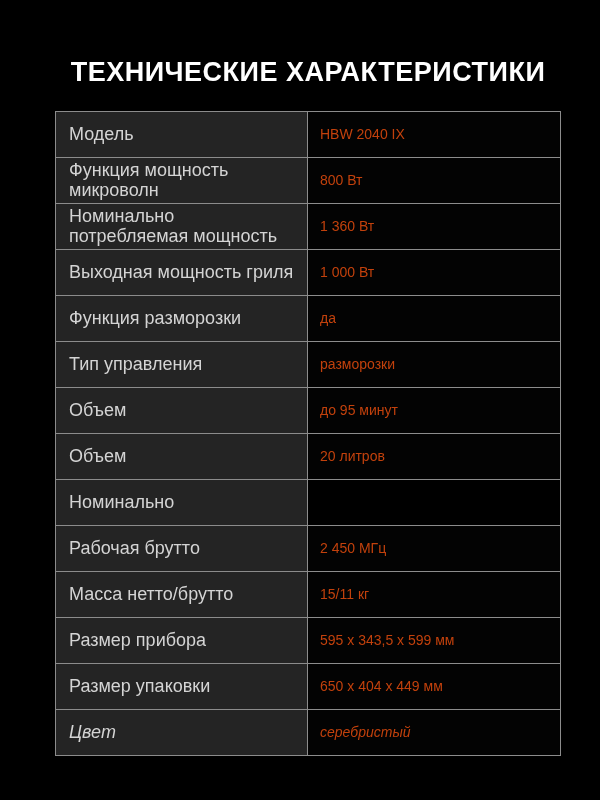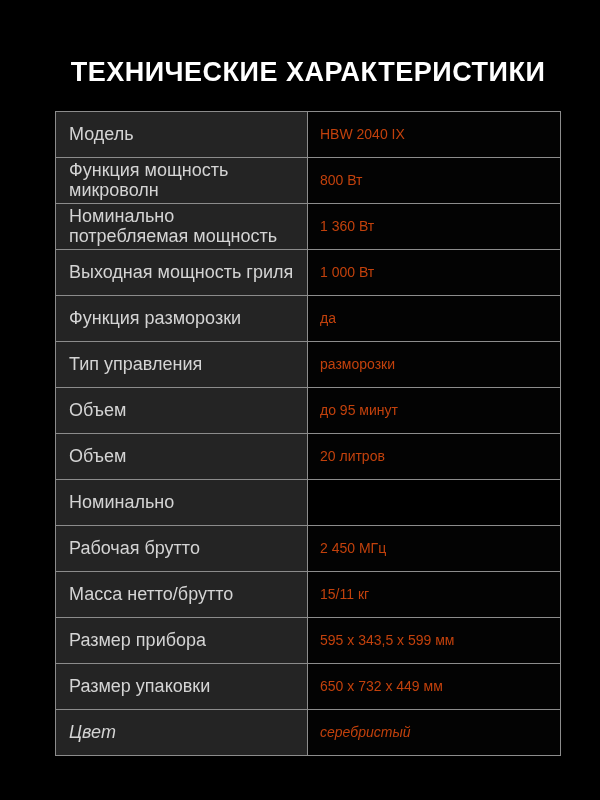--- a/index.html
+++ b/index.html
@@ -132,21 +132,21 @@
       <div class="spec-value">15/11 кг</div>
     </div>
 
     <div class="spec-row">
       <div class="spec-label">Размер прибора</div>
       <div class="spec-value">595 х 343,5 х 599 мм</div>
     </div>
 
     <div class="spec-row">
       <div class="spec-label">Размер упаковки</div>
-      <div class="spec-value">650 х 732 х 449 мм</div>
+      <div class="spec-value">650 х 404 х 449 мм</div>
     </div>
 
     <div class="spec-row">
       <div class="spec-label">Цвет</div>
       <div class="spec-value">серебристый</div>
     </div>
 
   </div>
 </div>
 

